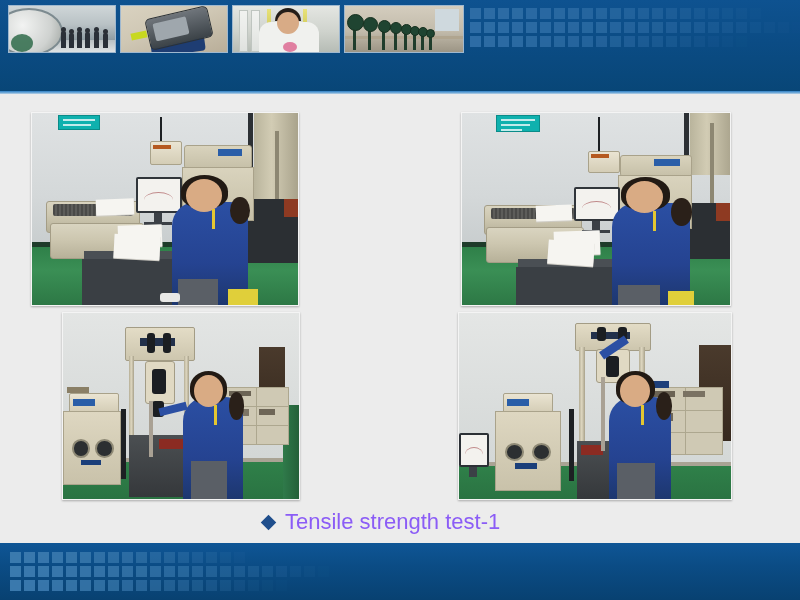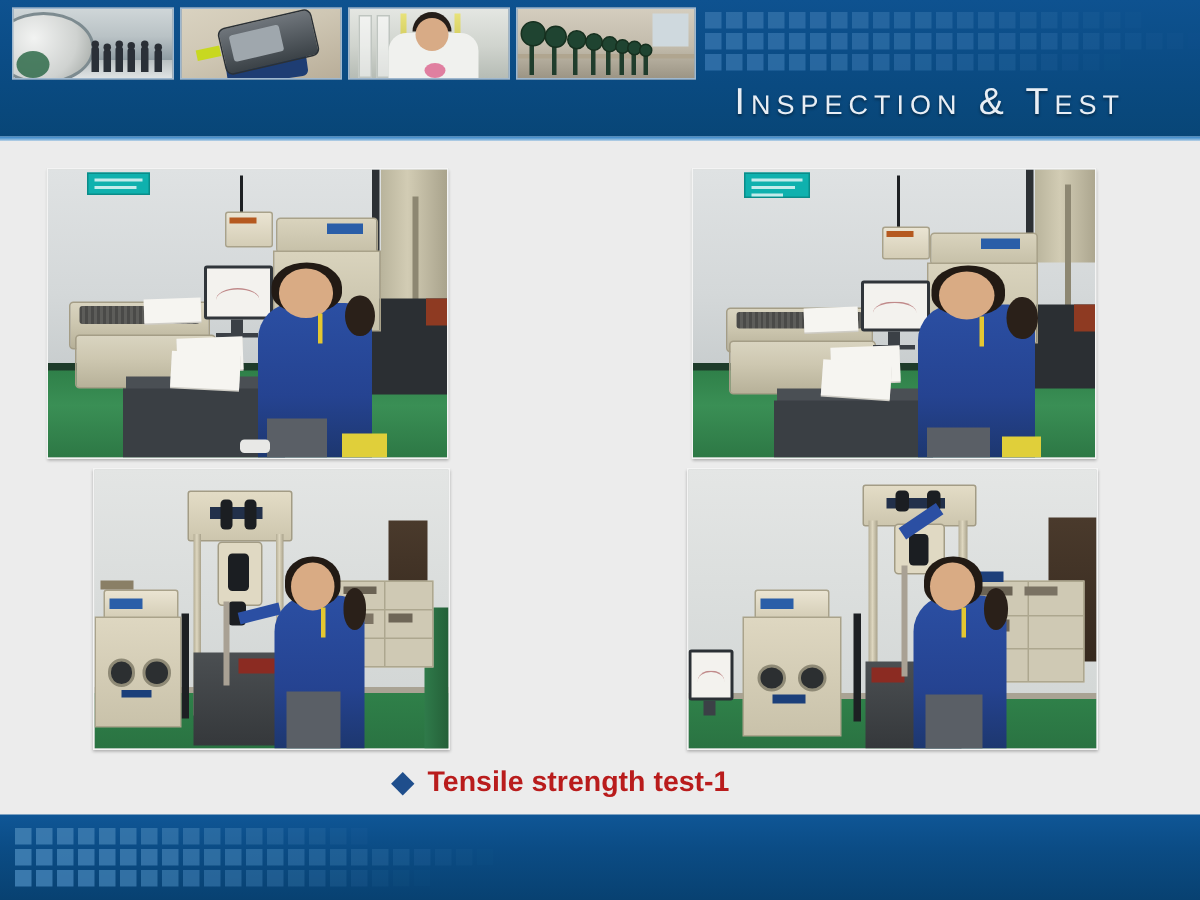--- a/index.html
+++ b/index.html
@@ -159,21 +159,21 @@
   .greenCurtain{position:absolute;background:linear-gradient(90deg,#2f7a4a,#246038);}
   .wire{position:absolute;background:#1d2023;}
 
   
   .caption{
     position:absolute;left:0;top:508px;width:800px;height:28px;
     display:flex;align-items:center;justify-content:flex-start;
     padding-left:263px;box-sizing:border-box;
   }
   .cap-bullet{width:11px;height:11px;background:#1f4e8c;transform:rotate(45deg);margin-right:11px;flex:0 0 auto;}
-  .cap-text{font-size:19px;color:#b91c1c;white-space:nowrap;font-weight:bold;}
+  .cap-text{font-size:22px;color:#8b5cf6;white-space:nowrap;}
 
   
   .footer{
     position:absolute;left:0;top:543px;width:800px;height:57px;
     background:linear-gradient(180deg,#0f5696 0%,#0b4c85 40%,#084171 100%);
     overflow:hidden;
   }
   .ftr-pattern{position:absolute;left:10px;top:9px;}
   .ftr-pattern .prow{display:flex;gap:3px;margin-bottom:3px;height:11px;}
   .ftr-pattern .sq{width:11px;height:11px;background:#3d7cb0;}
@@ -324,21 +324,20 @@
           <span class="sq" style="opacity:.40"></span>
           <span class="sq" style="opacity:.34"></span>
         <span class="sq" style="opacity:.27"></span>
           <span class="sq" style="opacity:.21"></span>
           <span class="sq" style="opacity:.15"></span>
         <span class="sq" style="opacity:.10"></span>
           <span class="sq" style="opacity:.05"></span>
       </div>
     </div>
 
-    <div class="header-title">Inspection &amp; Test</div>
   </div>
   <div class="header-underline"></div>
 
   <div class="content">
 
     <div class="photo p-tl">
       <div class="sc">
         <div class="wall"></div>
         <div class="floorGdark"></div>
         <div class="floorG"></div>

